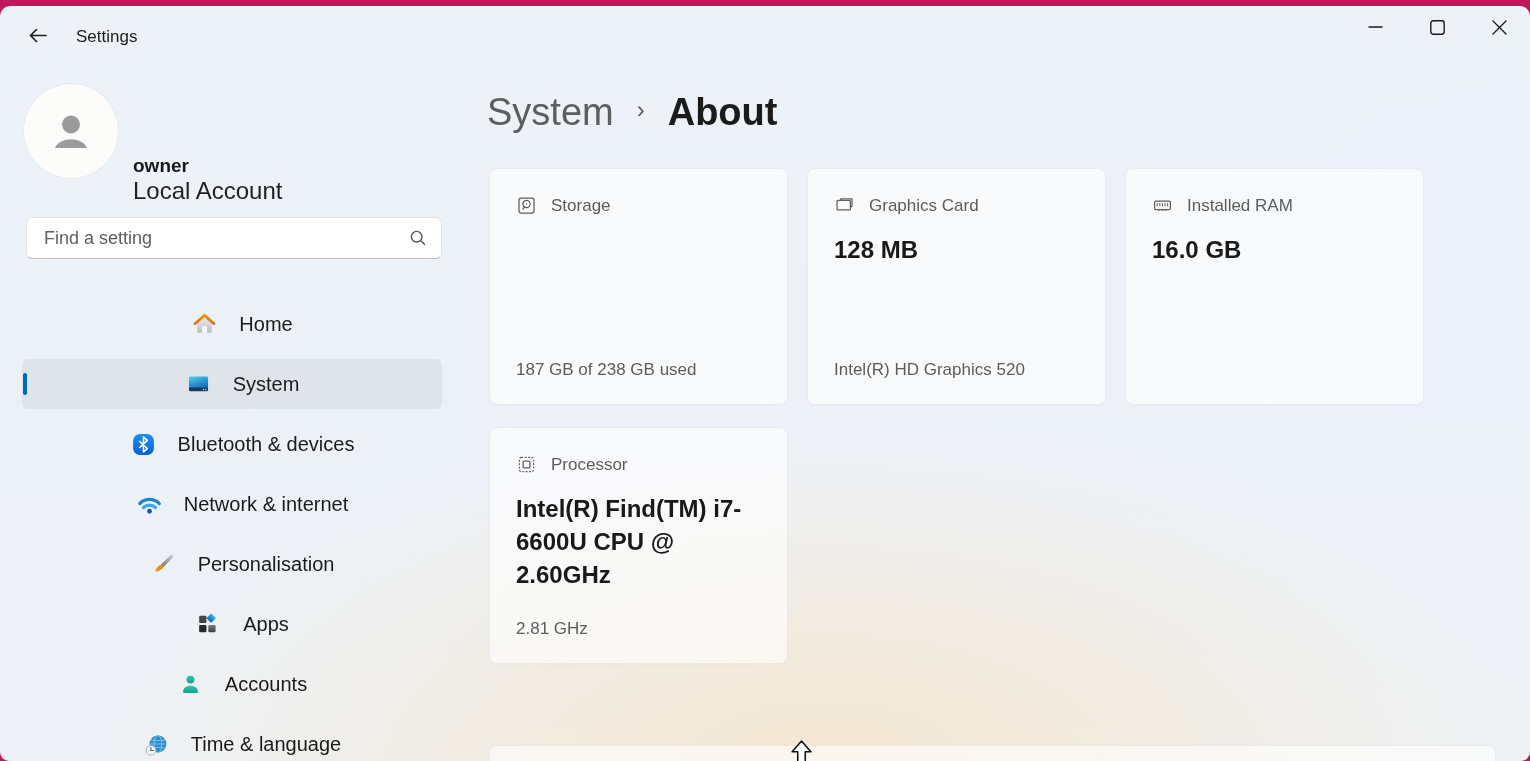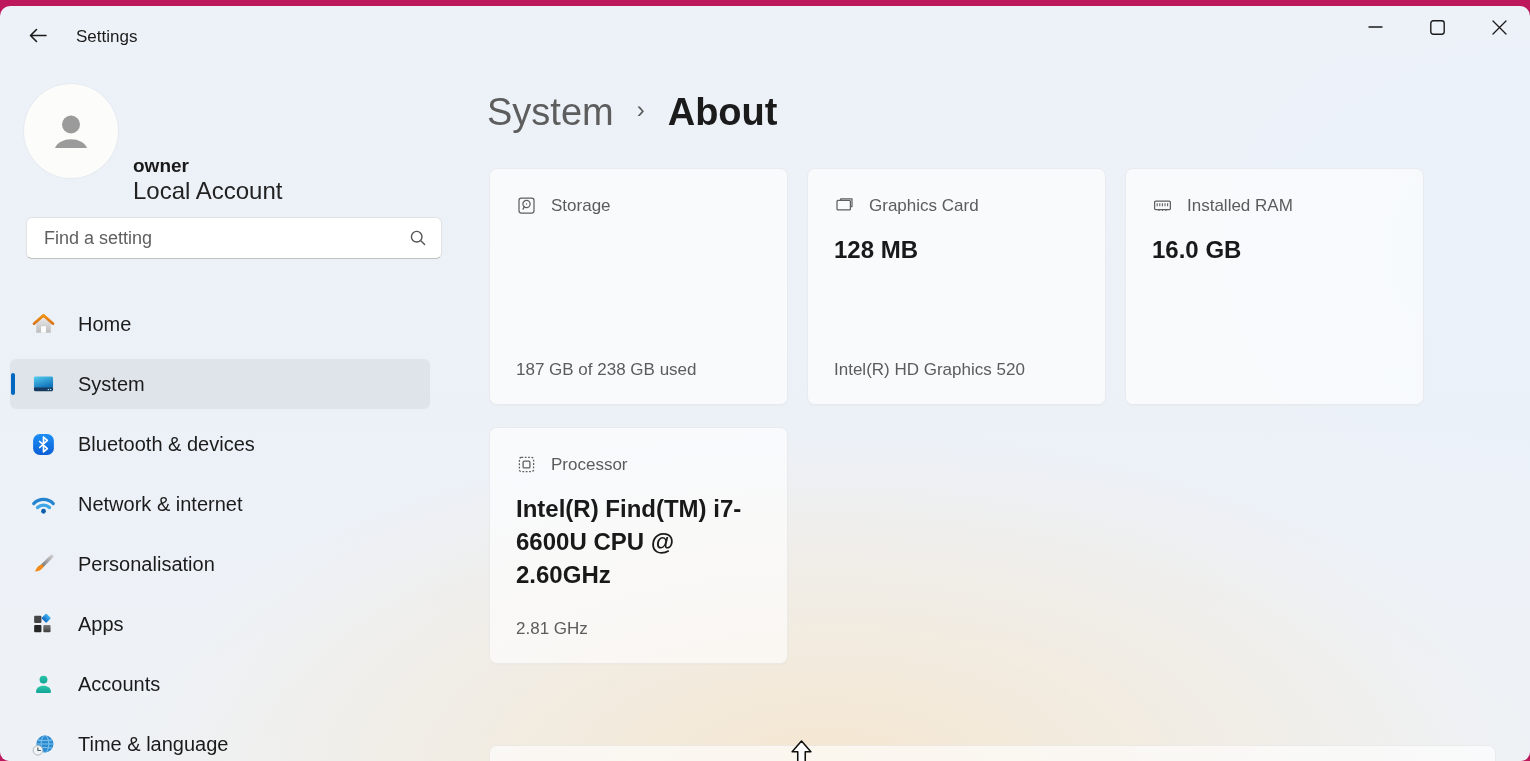--- a/index.html
+++ b/index.html
@@ -22,22 +22,22 @@
           background:#fcfcfb;box-shadow:0 0 0 1px rgba(0,0,0,0.03);display:flex;align-items:center;justify-content:center;}
   .user-name{position:absolute;left:133px;top:103px;font-size:19px;font-weight:700;color:#191919;margin-top:46px;}
   .user-type{position:absolute;left:133px;top:127px;font-size:24px;color:#222;margin-top:44px;}
   .search-box{position:absolute;left:26px;top:211px;width:416px;height:42px;background:#fff;
               border:1px solid #e1e1e1;border-bottom:1px solid #bfbfbf;border-radius:6px;box-sizing:border-box;
               display:flex;align-items:center;justify-content:center;}
   .search-box input{flex:1;border:none;outline:none;background:transparent;margin-left:15px;
                     font-size:18px;font-family:"Liberation Sans",sans-serif;color:#1a1a1a;}
   .search-box input::placeholder{color:#5f5f5f;opacity:1;}
   .search-icon{margin-right:13px;display:flex;}
-  .nav-item{position:absolute;left:10px;width:420px;height:50px;border-radius:6px;
-            display:flex;align-items:center;cursor:pointer;}
+  .nav-item{position:absolute;left:22px;width:420px;height:50px;border-radius:6px;
+            display:flex;align-items:center;cursor:pointer;justify-content:center;}
   .nav-item.selected{background:rgba(90,90,90,0.085);}
   .nav-indicator{position:absolute;left:1px;top:14px;width:3.5px;height:22px;border-radius:2px;background:#0067c0;}
   .nav-icon{margin-left:20px;width:27px;height:27px;display:flex;align-items:center;justify-content:center;flex:0 0 auto;}
   .nav-label{margin-left:21px;font-size:20px;color:#1b1b1b;white-space:nowrap;}
   .ni-0{top:293px}.ni-1{top:353px}.ni-2{top:413px}.ni-3{top:473px}
   .ni-4{top:533px}.ni-5{top:593px}.ni-6{top:653px}.ni-7{top:713px}
   
   .breadcrumb{position:absolute;left:487px;top:80px;display:flex;align-items:center;height:52px;}
   .bc-parent{font-size:38px;color:#5d5d5d;cursor:pointer;}
   .bc-sep{font-size:24px;color:#5d5d5d;margin:0 23px;transform:translateY(-2px);}

